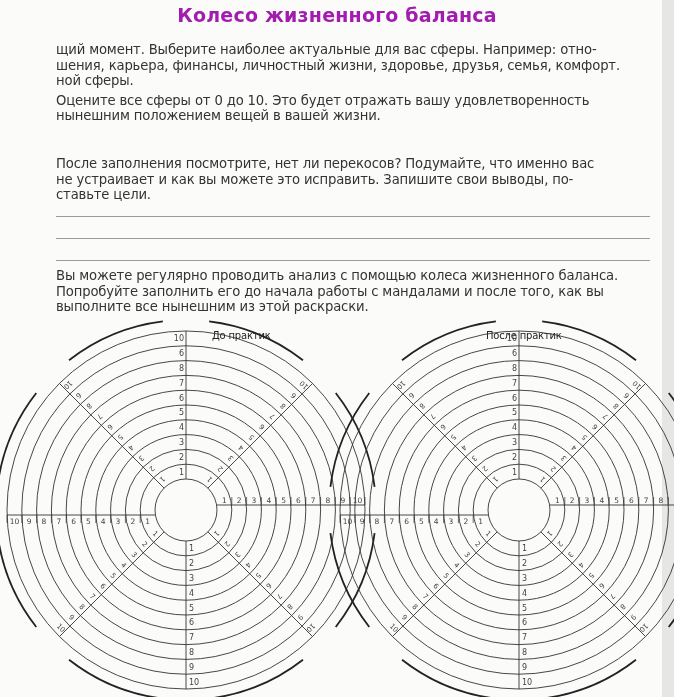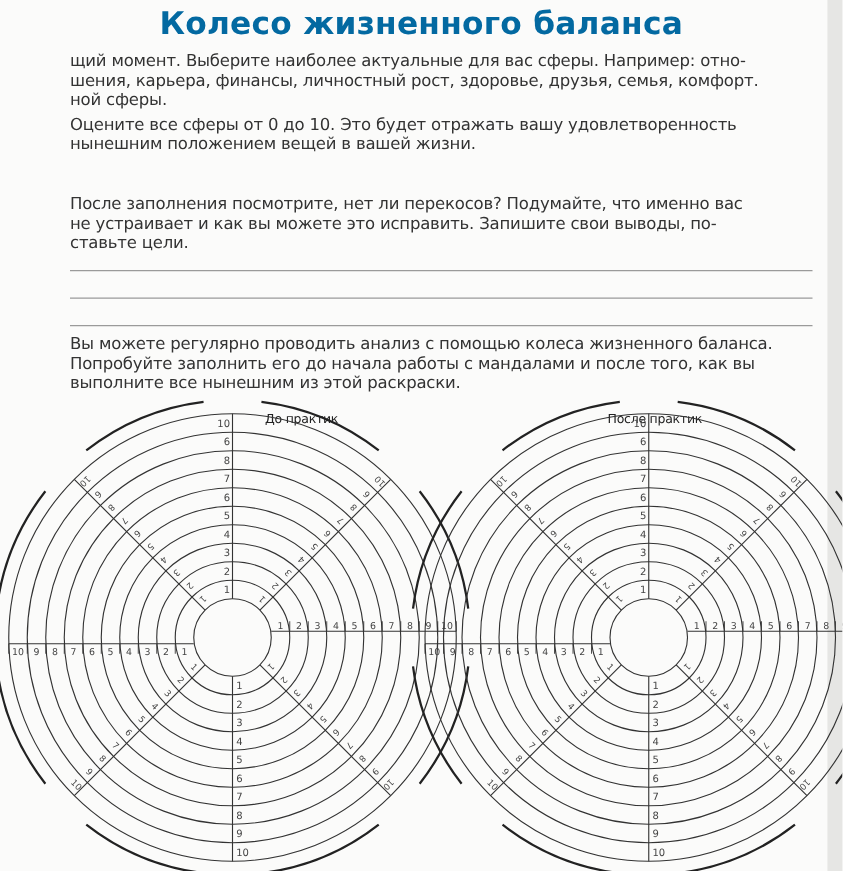--- a/index.html
+++ b/index.html
@@ -14,21 +14,21 @@
     position: absolute; left: 0; top: 0; width: 662px; height: 697px;
     background: #fbfbfa;
   }
   .edge {
     position: absolute; left: 662px; top: 0; width: 12px; height: 697px;
     background: #e6e6e4;
   }
   .title {
     position: absolute; left: 0; width: 674px; top: 4px; text-align: center;
     font-family: "DejaVu Sans", sans-serif; font-weight: bold;
-    font-size: 25px; letter-spacing: 0.2px; color: #0369a1;
+    font-size: 19px; letter-spacing: 0.2px; color: #a21caf;
   }
   .para {
     position: absolute; left: 56px; width: 600px;
     font-size: 13.2px; line-height: 15.6px; color: #333;
     text-align: justify; letter-spacing: -0.15px;
   }
   .para span { display: block; white-space: nowrap; }
   .rule {
     position: absolute; left: 56px; width: 594px; height: 1px; background: #9a9a9a;
   }
@@ -41,21 +41,21 @@
 </head>
 <body>
 
 <div class="page"></div>
 <div class="edge"></div>
 
 <div class="title">Колесо жизненного баланса</div>
 
 <div class="para" id="intro" style="top:42px;">
     <span>щий  момент. Выберите наиболее актуальные для вас сферы. Например: отно-</span>
-    <span>шения, карьера, финансы, личностный рост, здоровье, друзья, семья, комфорт.</span>
+    <span>шения, карьера, финансы, личностный жизни, здоровье, друзья, семья, комфорт.</span>
     <span>ной сферы.</span>
     <span style="margin-top: 4px;">Оцените все сферы от 0 до 10. Это будет отражать вашу удовлетворенность</span>
     <span>нынешним положением вещей в вашей жизни.</span>
   </div>
 <div class="para" id="after" style="top:156px;">
     <span>После заполнения посмотрите, нет ли перекосов? Подумайте, что именно вас</span>
     <span>не устраивает и как вы можете это исправить. Запишите свои выводы, по-</span>
     <span>ставьте цели.</span>
   </div>
 

